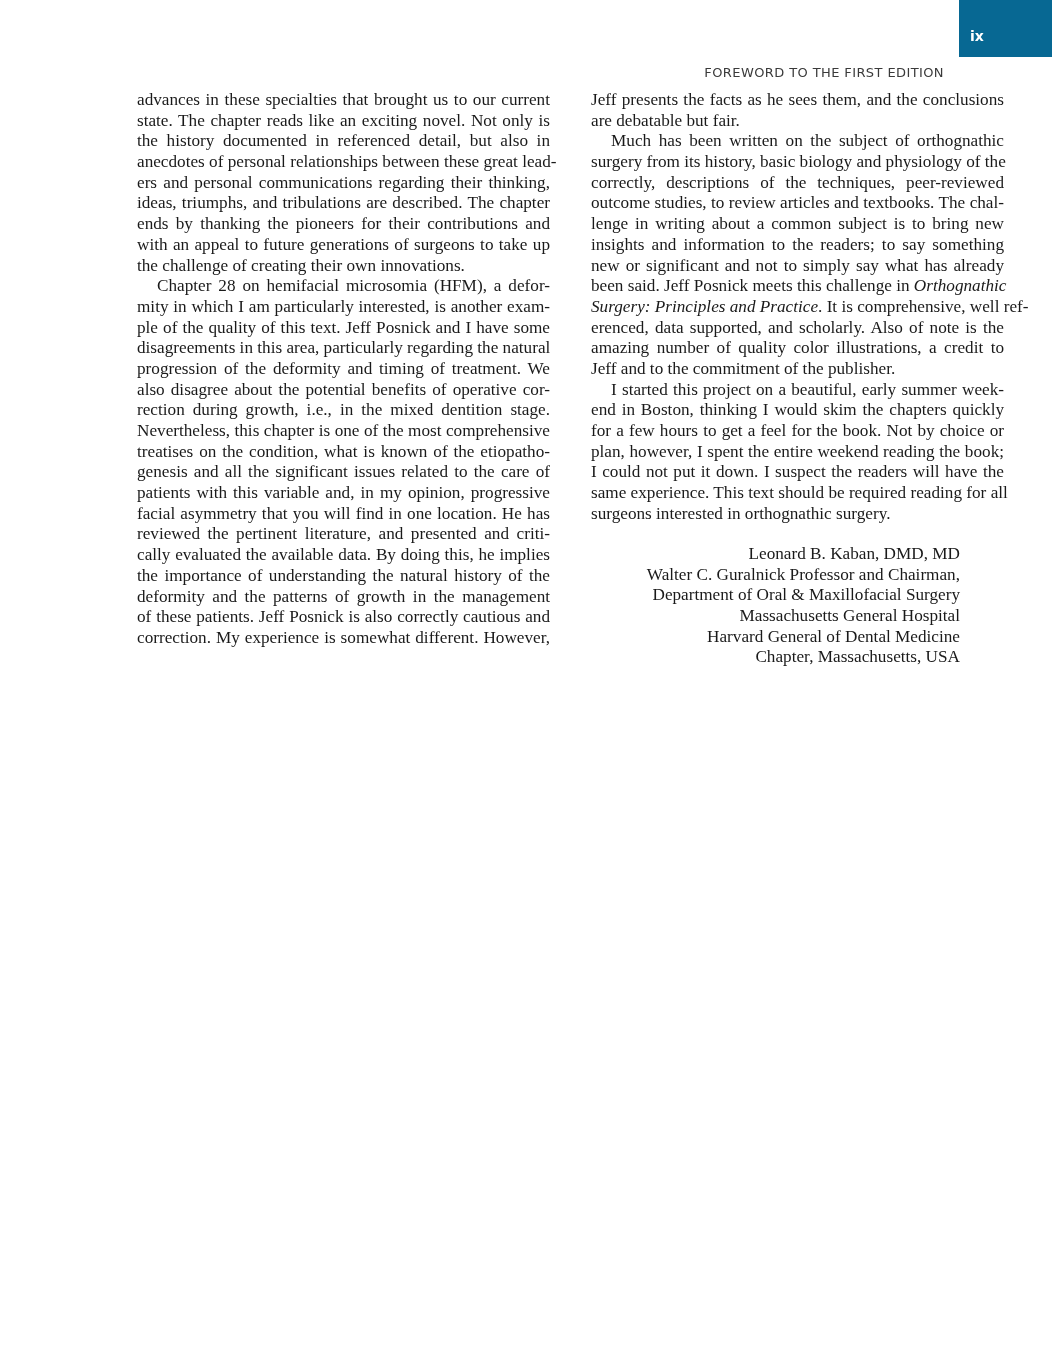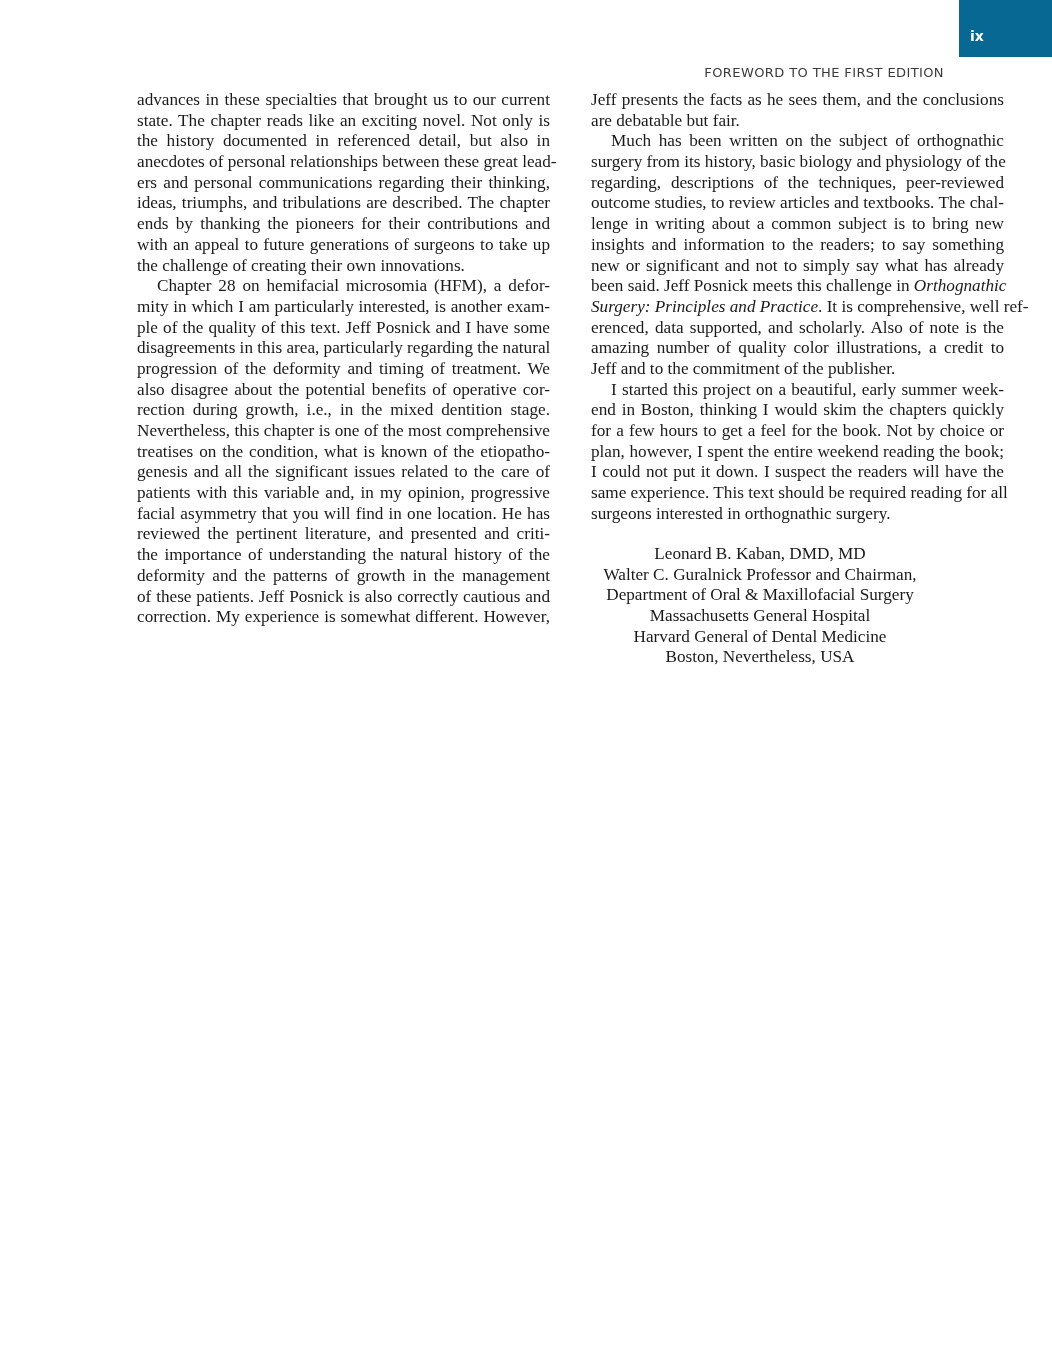--- a/index.html
+++ b/index.html
@@ -28,21 +28,21 @@
     .ln {
       display: block; height: 20.7px; line-height: 20.7px; white-space: nowrap;
       text-align: justify; text-align-last: justify; overflow: visible;
     }
     .ln.last { text-align-last: left; }
     .ln.indent { padding-left: 20px; }
     .ln i { font-style: italic; }
     .sig {
       position: absolute; top: 544px; right: 92px; width: 400px;
       font-family: "Liberation Serif", serif; font-size: 17.2px; color: #1a1a1a;
-      text-align: center;
+      text-align: right;
     }
     .sig .sl { display: block; height: 20.7px; line-height: 20.7px; white-space: nowrap; }
   </style>
 </head>
 <body>
 
 <div>
   <div class="header-title">FOREWORD TO THE FIRST EDITION</div>
   <div class="folio-box">
     <span class="folio-num">ix</span>
@@ -65,32 +65,33 @@
   <span class="ln">disagreements in this area, particularly regarding the natural</span>
   <span class="ln">progression of the deformity and timing of treatment. We</span>
   <span class="ln">also disagree about the potential benefits of operative cor-</span>
   <span class="ln">rection during growth, i.e., in the mixed dentition stage.</span>
   <span class="ln">Nevertheless, this chapter is one of the most comprehensive</span>
   <span class="ln">treatises on the condition, what is known of the etiopatho-</span>
   <span class="ln">genesis and all the significant issues related to the care of</span>
   <span class="ln">patients with this variable and, in my opinion, progressive</span>
   <span class="ln">facial asymmetry that you will find in one location. He has</span>
   <span class="ln">reviewed the pertinent literature, and presented and criti-</span>
+  <span class="ln">cally evaluated the available data. By doing this, he implies</span>
   <span class="ln">the importance of understanding the natural history of the</span>
   <span class="ln">deformity and the patterns of growth in the management</span>
   <span class="ln">of these patients. Jeff Posnick is also correctly cautious and</span>
   <span class="ln">correction. My experience is somewhat different. However,</span>
 </div>
 
 <div class="col col-right">
   <span class="ln">Jeff presents the facts as he sees them, and the conclusions</span>
   <span class="ln last">are debatable but fair.</span>
   <span class="ln indent">Much has been written on the subject of orthognathic</span>
   <span class="ln">surgery from its history, basic biology and physiology of the</span>
-  <span class="ln">regarding, descriptions of the techniques, peer-reviewed</span>
+  <span class="ln">correctly, descriptions of the techniques, peer-reviewed</span>
   <span class="ln">outcome studies, to review articles and textbooks. The chal-</span>
   <span class="ln">lenge in writing about a common subject is to bring new</span>
   <span class="ln">insights and information to the readers; to say something</span>
   <span class="ln">new or significant and not to simply say what has already</span>
   <span class="ln"><span>been said. Jeff Posnick meets this challenge in</span> <i>Orthognathic</i></span>
   <span class="ln"><i>Surgery: Principles and Practice</i><span>. It is comprehensive, well ref-</span></span>
   <span class="ln">erenced, data supported, and scholarly. Also of note is the</span>
   <span class="ln">amazing number of quality color illustrations, a credit to</span>
   <span class="ln last">Jeff and to the commitment of the publisher.</span>
   <span class="ln indent">I started this project on a beautiful, early summer week-</span>
@@ -101,14 +102,14 @@
   <span class="ln">same experience. This text should be required reading for all</span>
   <span class="ln last">surgeons interested in orthognathic surgery.</span>
 </div>
 
 <div class="sig">
   <span class="sl">Leonard B. Kaban, DMD, MD</span>
   <span class="sl">Walter C. Guralnick Professor and Chairman,</span>
   <span class="sl">Department of Oral &amp; Maxillofacial Surgery</span>
   <span class="sl">Massachusetts General Hospital</span>
   <span class="sl">Harvard General of Dental Medicine</span>
-  <span class="sl">Boston, Nevertheless, USA</span>
+  <span class="sl">Chapter, Massachusetts, USA</span>
 </div>
 
 </body></html>

